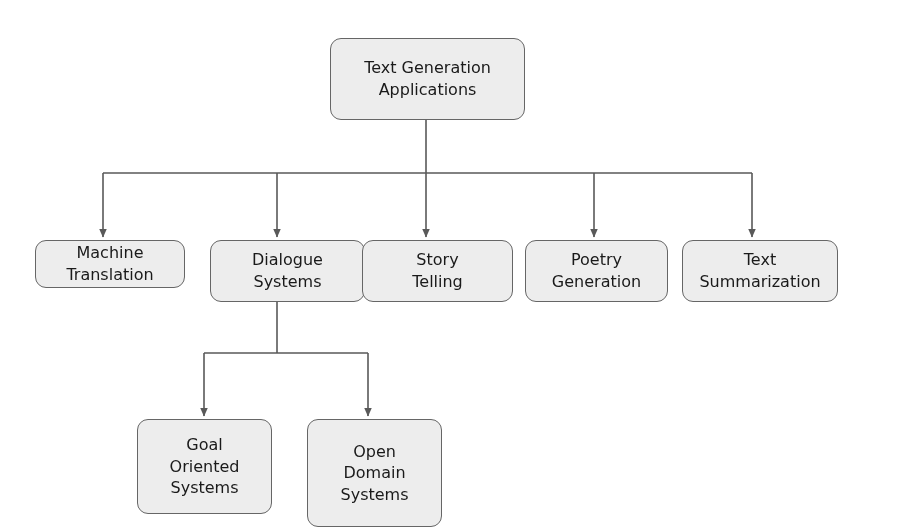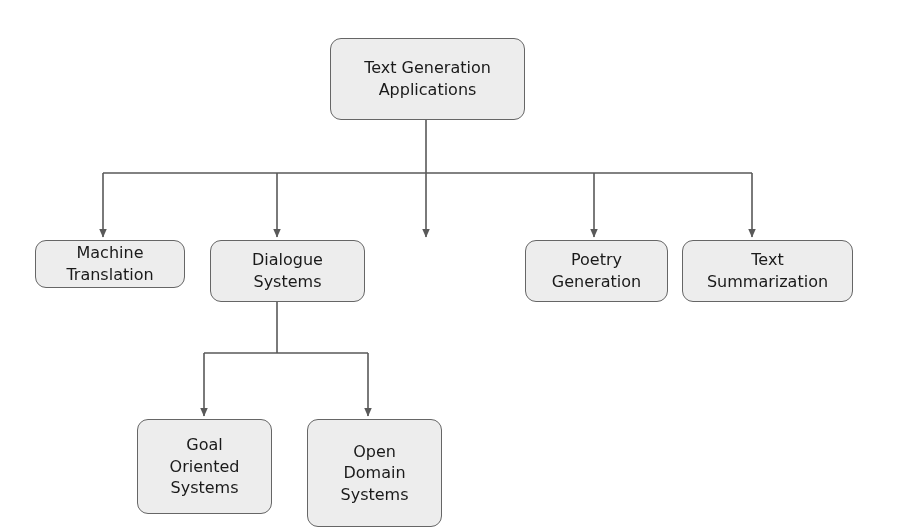--- a/index.html
+++ b/index.html
@@ -41,21 +41,21 @@
     font-size: 16px;
     line-height: 1.35;
     white-space: pre-line;
     padding: 18px 6px;
   }
   .node-root               { left: 330px; top: 38px;  width: 195px; height: 82px; }
   .node-machine-translation{ left: 35px;  top: 240px; width: 150px; height: 48px; }
   .node-dialogue-systems   { left: 210px; top: 240px; width: 155px; height: 62px; }
   .node-story-telling      { left: 362px; top: 240px; width: 151px; height: 62px; }
   .node-poetry-generation  { left: 525px; top: 240px; width: 143px; height: 62px; }
-  .node-text-summarization { left: 682px; top: 240px; width: 171px; height: 62px; }
+  .node-text-summarization { left: 682px; top: 240px; width: 156px; height: 62px; }
   .node-goal-oriented      { left: 137px; top: 419px; width: 135px; height: 95px; }
   .node-open-domain        { left: 307px; top: 419px; width: 135px; height: 108px; }
 </style>
 </head>
 <body>
 
 <div class="canvas">
 
   <svg class="edges-layer" width="900" height="531" viewBox="0 0 900 531" xmlns="http://www.w3.org/2000/svg">
     <defs>
@@ -81,20 +81,22 @@
 
   <div class="node node-root">Text Generation
 Applications</div>
 
   <div class="node node-machine-translation">Machine
 Translation</div>
 
   <div class="node node-dialogue-systems">Dialogue
 Systems</div>
 
+  <div class="node node-story-telling">Story
+Telling</div>
 
   <div class="node node-poetry-generation">Poetry
 Generation</div>
 
   <div class="node node-text-summarization">Text
 Summarization</div>
 
   <div class="node node-goal-oriented">Goal
 Oriented
 Systems</div>

